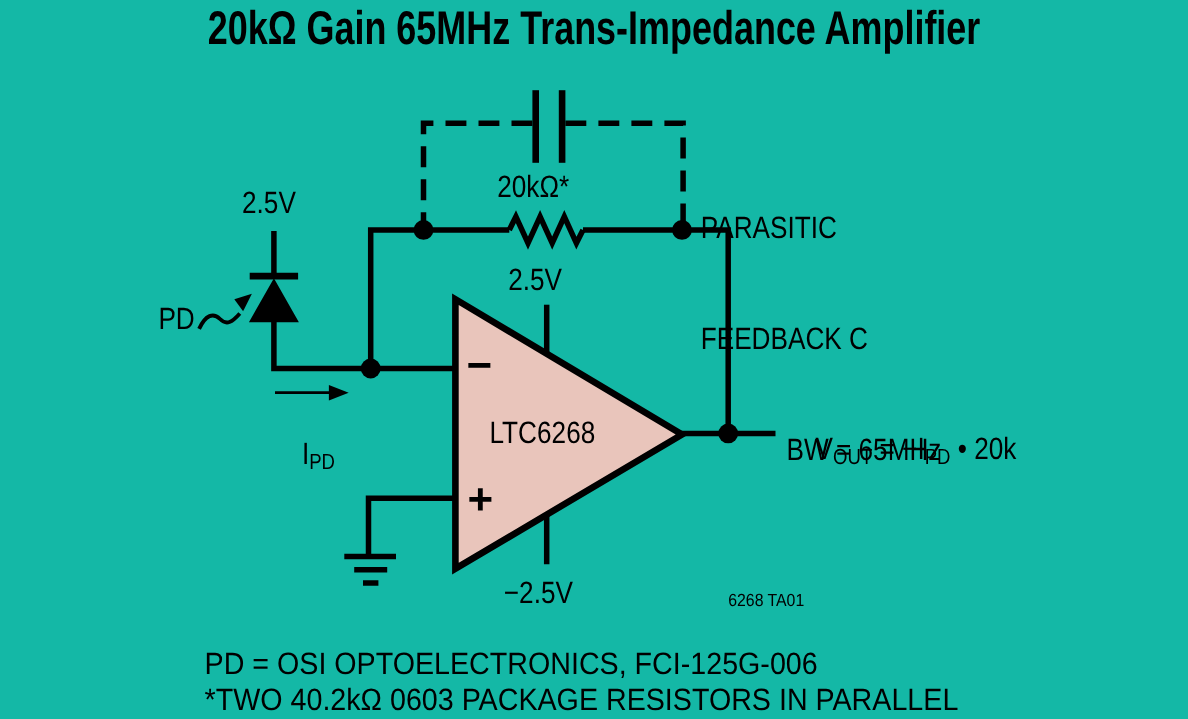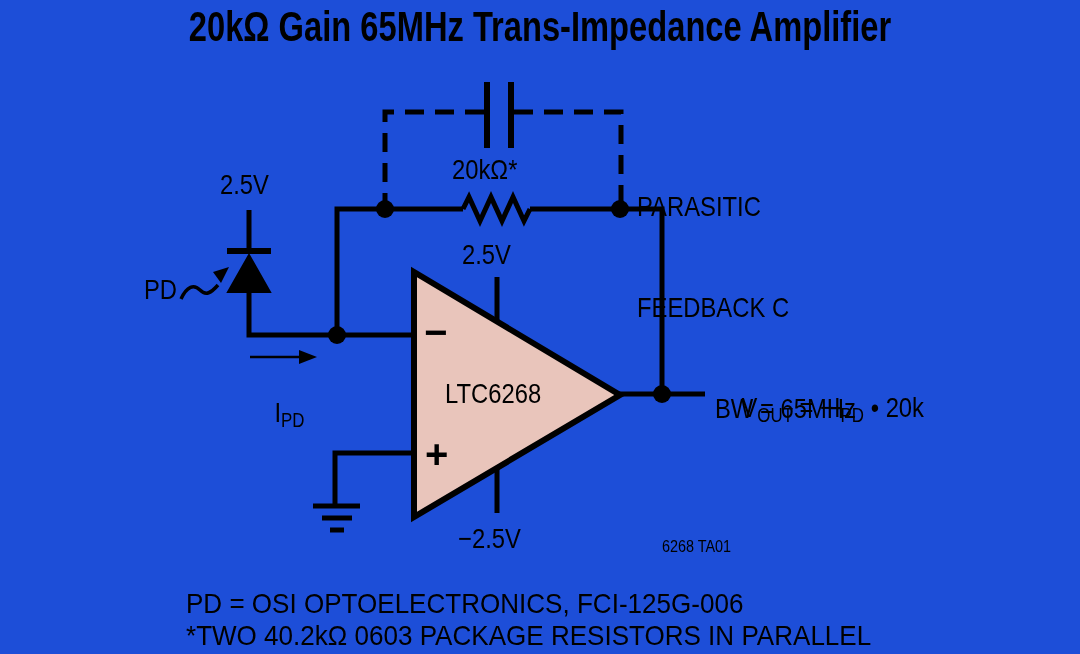--- a/index.html
+++ b/index.html
@@ -1,17 +1,17 @@
 <!DOCTYPE html>
 <html><head>
 <meta charset="utf-8">
 <style>
   html,body { margin:0; padding:0; background:#ffffff; }
   #canvas {
-    position:relative; width:1080px; height:654px; background:#1d4ed8;
+    position:relative; width:1080px; height:654px; background:#14b8a6;
     font-family:"Liberation Sans", sans-serif; color:#000; overflow:hidden;
   }
   #schem { position:absolute; left:0; top:0; }
   .title {
     position:absolute; left:0; right:0; top:2px; text-align:center;
     font-size:43px; font-weight:bold; letter-spacing:0;
     transform:scaleX(0.76); transform-origin:50% 0; white-space:pre;
   }
   .lbl {
     position:absolute; font-size:28px; line-height:1.2; white-space:pre;

